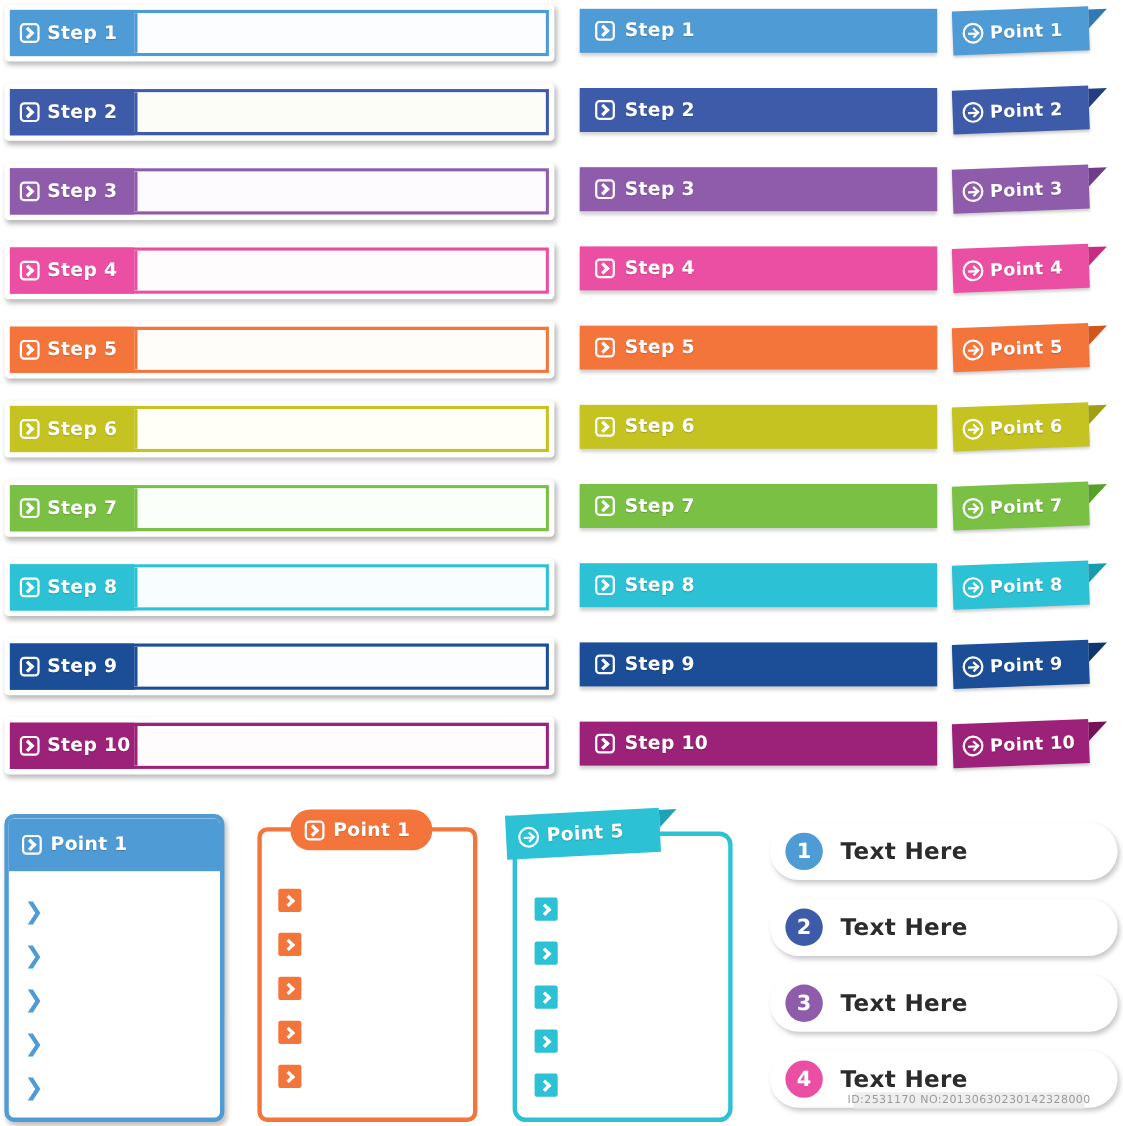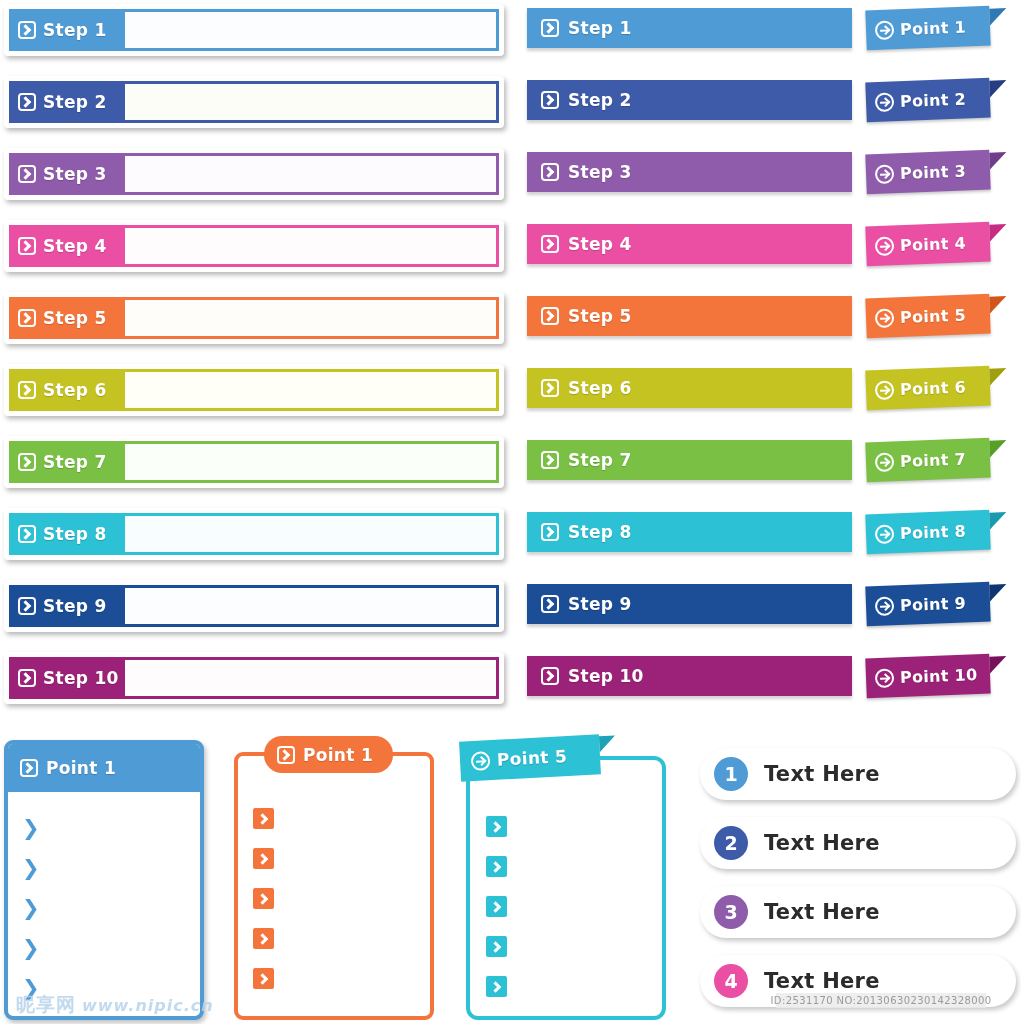--- a/index.html
+++ b/index.html
@@ -505,18 +505,15 @@
       <div class="pill">
         <div class="num-circle" style="--c: #8f5bab;">3</div>
         <div class="pill-text">Text Here</div>
       </div>
       <div class="pill">
         <div class="num-circle" style="--c: #ea4fa3;">4</div>
         <div class="pill-text">Text Here</div>
       </div>
     </div>
 
-  <div class="wm-left">
-    <span>昵享网</span><span class="url">www.nipic.cn</span>
-  </div>
   <div class="wm-right">ID:2531170 NO:20130630230142328000</div>
 
 </div>
 
 </body></html>

